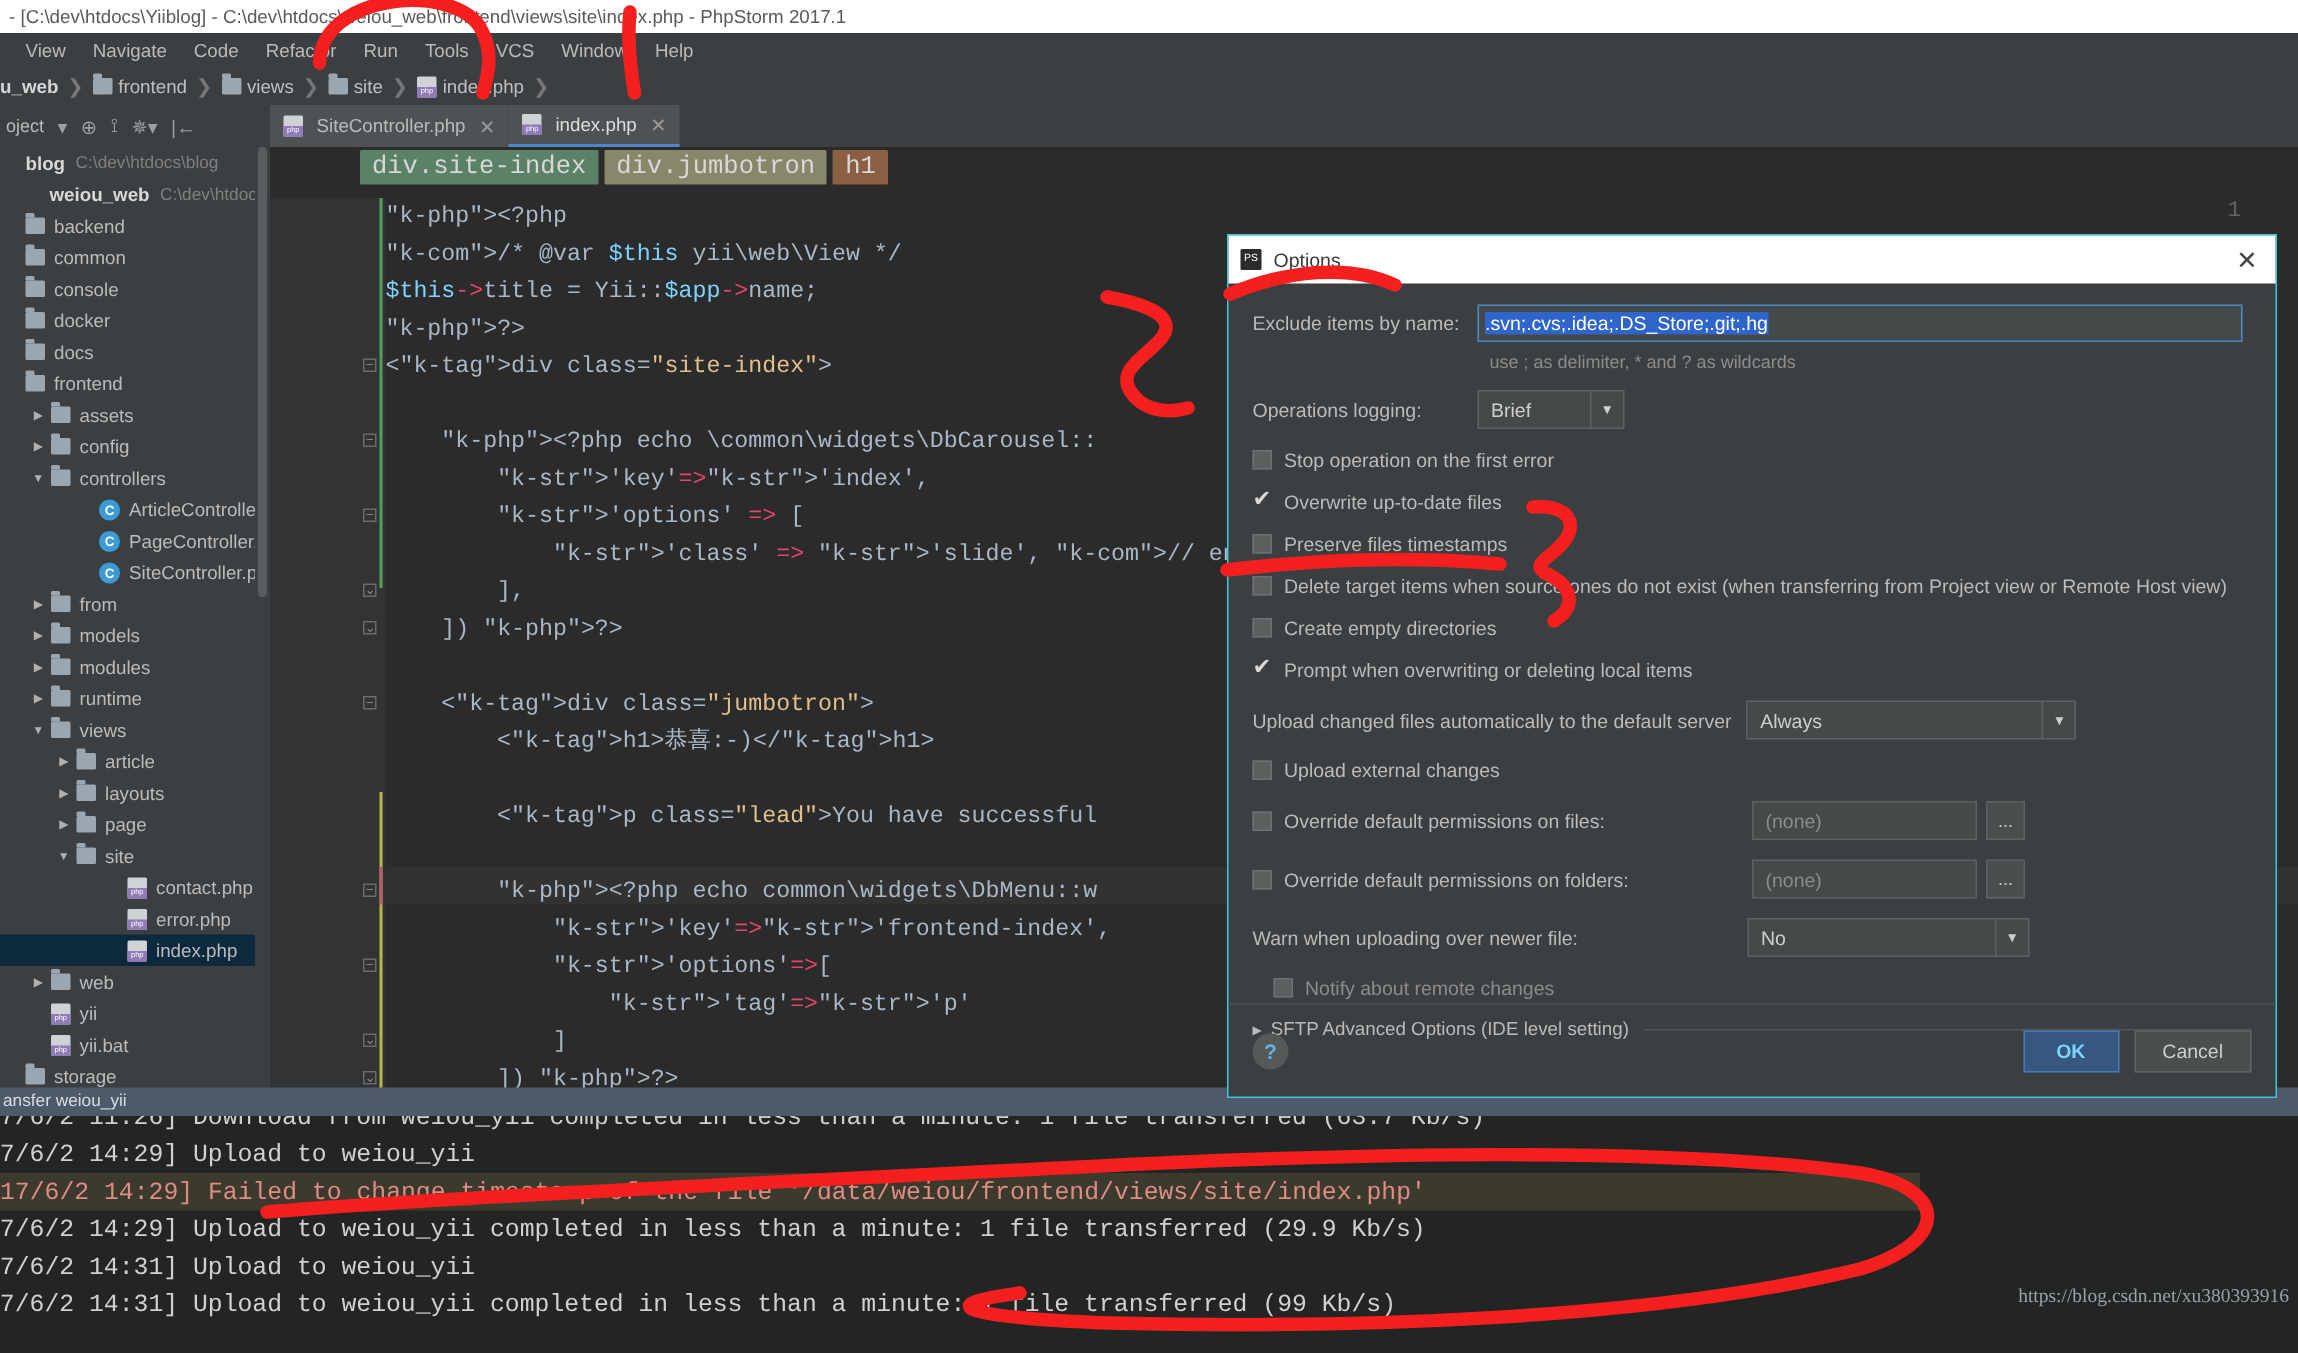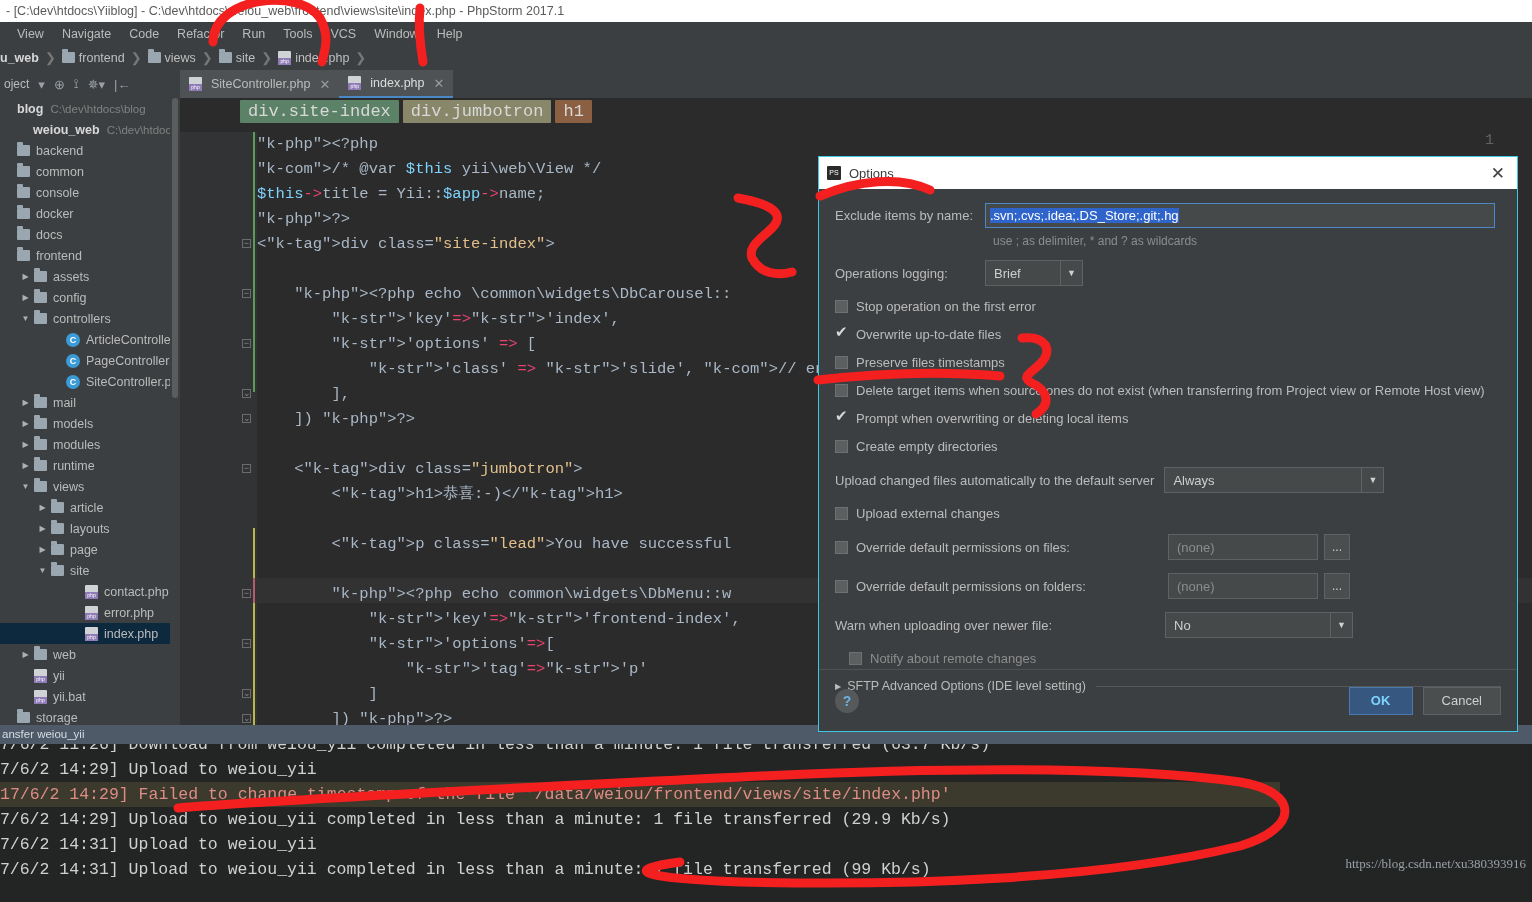--- a/index.html
+++ b/index.html
@@ -364,21 +364,21 @@
         <span class="tname">PageController.php</span>
       </div>
       <div class="trow" style="padding-left: 53px;">
         <span class="arrow none">·</span>
         <span class="cls-ico">C</span>
         <span class="tname">SiteController.php</span>
       </div>
       <div class="trow" style="padding-left: 19px;">
         <span class="arrow">▶</span>
         <span class="folder-ico" style="margin-left: 2px;"></span>
-        <span class="tname">mail</span>
+        <span class="tname">from</span>
       </div>
       <div class="trow" style="padding-left: 19px;">
         <span class="arrow">▶</span>
         <span class="folder-ico" style="margin-left: 2px;"></span>
         <span class="tname">models</span>
       </div>
       <div class="trow" style="padding-left: 19px;">
         <span class="arrow">▶</span>
         <span class="folder-ico" style="margin-left: 2px;"></span>
         <span class="tname">modules</span>
@@ -572,26 +572,26 @@
       </div>
       <div class="cbrow">
         <span class="cbox"></span>
         <span>Preserve files timestamps</span>
       </div>
       <div class="cbrow" style="white-space:nowrap">
         <span class="cbox"></span>
         <span>Delete target items when source ones do not exist (when transferring from Project view or Remote Host view)</span>
       </div>
       <div class="cbrow">
+        <span class="cbox"></span>
+        <span>Create empty directories</span>
+      </div>
+      <div class="cbrow">
         <span class="cbox checked"></span>
         <span>Prompt when overwriting or deleting local items</span>
-      </div>
-      <div class="cbrow">
-        <span class="cbox"></span>
-        <span>Create empty directories</span>
       </div>
 
       <div class="row">
         <span class="lab">Upload changed files automatically to the default server</span>
         <span class="combo" style="width:220px; margin-left:10px">
           <span class="val">Always</span>
           <span class="cb-arrow">▼</span>
         </span>
       </div>
 

